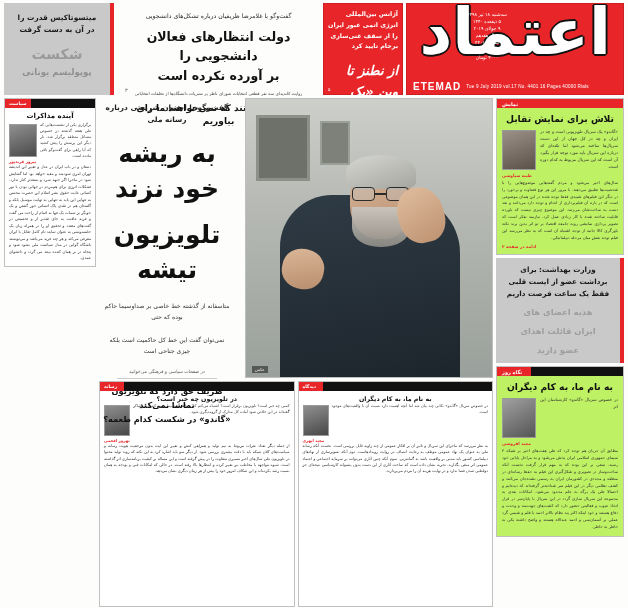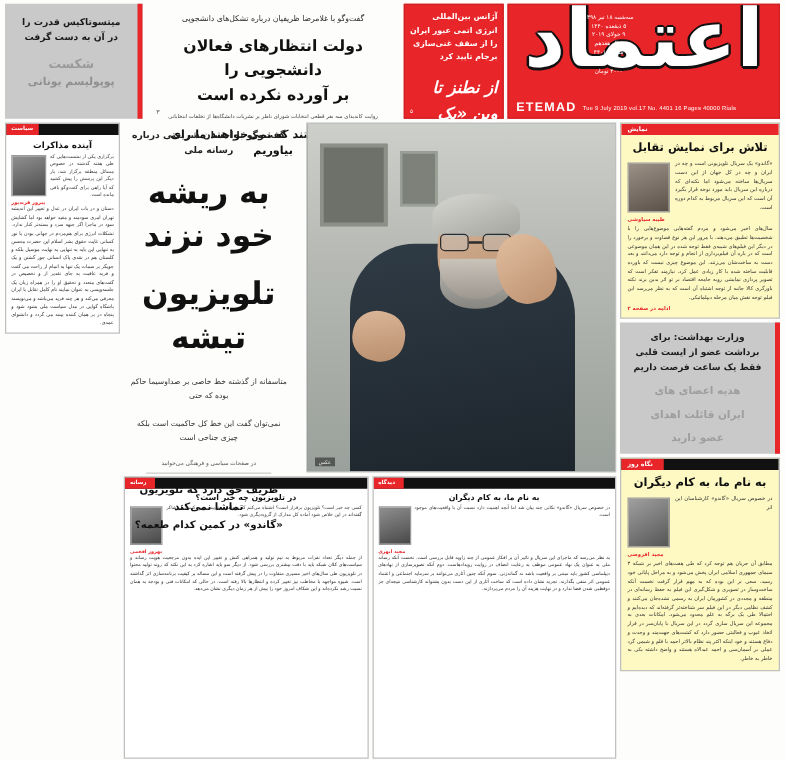--- a/index.html
+++ b/index.html
@@ -159,21 +159,21 @@
     border-right:4px solid #e8262a;
     padding:9px 7px 6px 7px;
     text-align:center;
     position:relative;
   }
   .topright .t1 {
     font-size:7.4px; font-weight:bold; color:#1a1a1a; line-height:1.68;
   }
   .topright .t2 {
     margin-top:7px;
-    font-size:10px; font-weight:bold; color:#9a9a9a; line-height:1.5;
+    font-size:14px; font-weight:bold; color:#9a9a9a; line-height:1.5;
   }
   .topright .t3 {
     font-size:8.6px; font-weight:bold; color:#8f8f8f; line-height:1.5;
     margin-top:1px;
   }
 
   
   .body {
     display:flex; flex-direction:row;
     gap:3px;
@@ -182,21 +182,21 @@
   }
 
   
   .sidebar {
     width:128px; flex:none;
     display:flex; flex-direction:column;
     gap:3px;
   }
   .sb-card {
     border:1px solid #c0c0c0;
-    background:#fef9c3;
+    background:#bef264;
     padding:0;
     overflow:hidden;
   }
   .sb-ribbon {
     background:#e8262a;
     color:#fff;
     font-size:5px;
     font-weight:bold;
     text-align:left;
     padding:1.5px 5px;
@@ -509,21 +509,21 @@
         <div class="hero-text">
           <div class="hero-kicker">گفت‌وگو با احسان شریعتی درباره رسانه ملی</div>
           <div class="hero-hl">به ریشه خود نزند</div>
           <div class="hero-hl">تلویزیون تیشه</div>
           <div class="hero-deck">متاسفانه از گذشته خط خاصی بر صداوسیما حاکم بوده که حتی</div>
           <div class="hero-deck">نمی‌توان گفت این خط کل حاکمیت است بلکه چیزی جناحی است</div>
           <div class="hero-note">در صفحات سیاسی و فرهنگی می‌خوانید</div>
           <div class="hero-rule"></div>
           <div class="hero-bullets">
             <div class="b">ظریف حق دارد که تلویزیون تماشا نمی‌کند</div>
-            <div class="b">«گاندو» در کمین کدام طعمه؟</div>
+            <div class="b">«گاندو» در شکست کدام طعمه؟</div>
           </div>
         </div>
       </div>
 
       <div class="hero-sub">
         <div class="hsub-card">
           <div class="hsub-ribbon"><span>دیدگاه</span></div>
           <div class="hsub-body">
             <div class="hsub-title">به نام ما، به کام دیگران</div>
             <div class="hsub-photo"></div>

